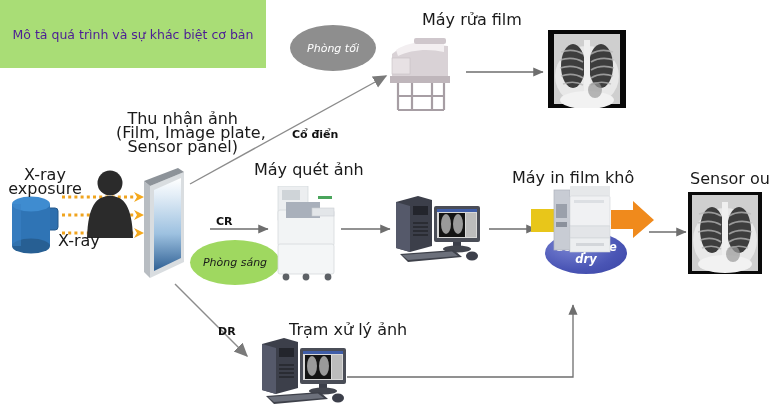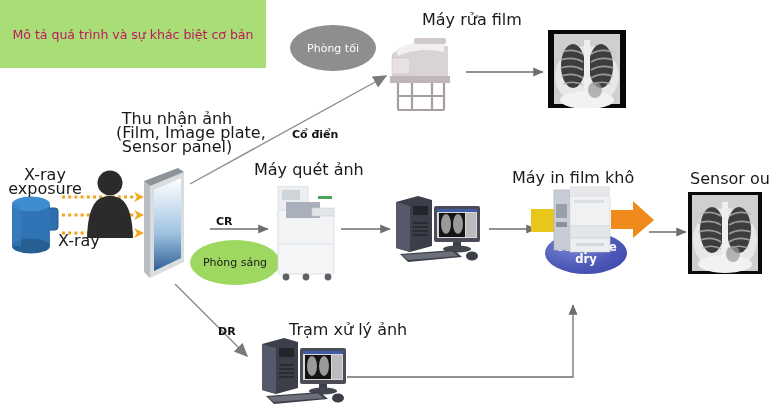--- a/index.html
+++ b/index.html
@@ -5,25 +5,25 @@
   html,body{margin:0;padding:0;background:#ffffff;}
   body{width:770px;height:417px;position:relative;overflow:hidden;
        font-family:"DejaVu Sans","Liberation Sans",sans-serif;color:#1a1a1a;}
   .abs{position:absolute;}
   .lbl{position:absolute;font-size:16px;line-height:14px;color:#1a1a1a;white-space:pre;text-align:center;}
   .lbl-b{position:absolute;font-size:11px;font-weight:bold;color:#111;white-space:pre;margin-top:7px;}
 
   
   #title-box{left:0;top:0;width:266px;height:68px;background:#a9dd76;
              display:flex;flex-direction:column;align-items:center;justify-content:center;}
-  #title-box div{font-size:12.5px;line-height:17px;color:#be185d;text-align:center;white-space:pre;}
+  #title-box div{font-size:12.5px;line-height:17px;color:#4c1d95;text-align:center;white-space:pre;}
 
   
   .ellipse{position:absolute;border-radius:50%;display:flex;align-items:center;
-           justify-content:center;text-align:center;}
+           justify-content:center;text-align:center;font-style:italic;}
   #darkroom-ellipse{left:290px;top:25px;width:86px;height:46px;background:#8e8e8e;color:#fff;font-size:11px;}
   #lightroom-ellipse{left:190px;top:240px;width:90px;height:45px;background:#9fd860;color:#1a1a1a;font-size:11px;}
   #complete-dry-ellipse{left:545px;top:232px;width:82px;height:42px;
         background:radial-gradient(ellipse at 35% 30%,#7b86d4 0%,#4a55b5 60%,#3a44a3 100%);
         color:#ffffff;font-size:11.5px;font-weight:bold;line-height:12px;}
 
   
   .xrayimg{position:absolute;background:#0b0b0b;overflow:hidden;}
 
   
@@ -100,21 +100,21 @@
 
   <g fill="#2b2b2b">
     <circle cx="110" cy="183" r="12.5"></circle>
     <path d="M110,196 C124,196 132,206 133,238 L87,238 C88,206 96,196 110,196 z"></path>
   </g>
 </svg>
 
 <div class="lbl" style="left:6px;top:168px;width:78px;">X-ray
 exposure</div>
 <div class="lbl" style="left:58px;top:234px;width:44px;text-align:left;">X-ray</div>
-<div class="lbl" style="left:116px;top:112px;width:122px;">Thu nhận ảnh
+<div class="lbl" style="left:116px;top:112px;width:122px;text-align:right;">Thu nhận ảnh
 (Film, Image plate,
 Sensor panel)</div>
 <div class="lbl" style="left:422px;top:13px;width:96px;">Máy rửa film</div>
 <div class="lbl" style="left:254px;top:163px;width:92px;">Máy quét ảnh</div>
 <div class="lbl" style="left:289px;top:323px;width:92px;">Trạm xử lý ảnh</div>
 <div class="lbl" style="left:512px;top:171px;width:110px;">Máy in film khô</div>
 <div class="lbl" style="left:690px;top:172px;width:68px;">Sensor out</div>
 
 <div class="lbl-b" style="left:292px;top:121px;">Cổ điển</div>
 <div class="lbl-b" style="left:216px;top:208px;">CR</div>

